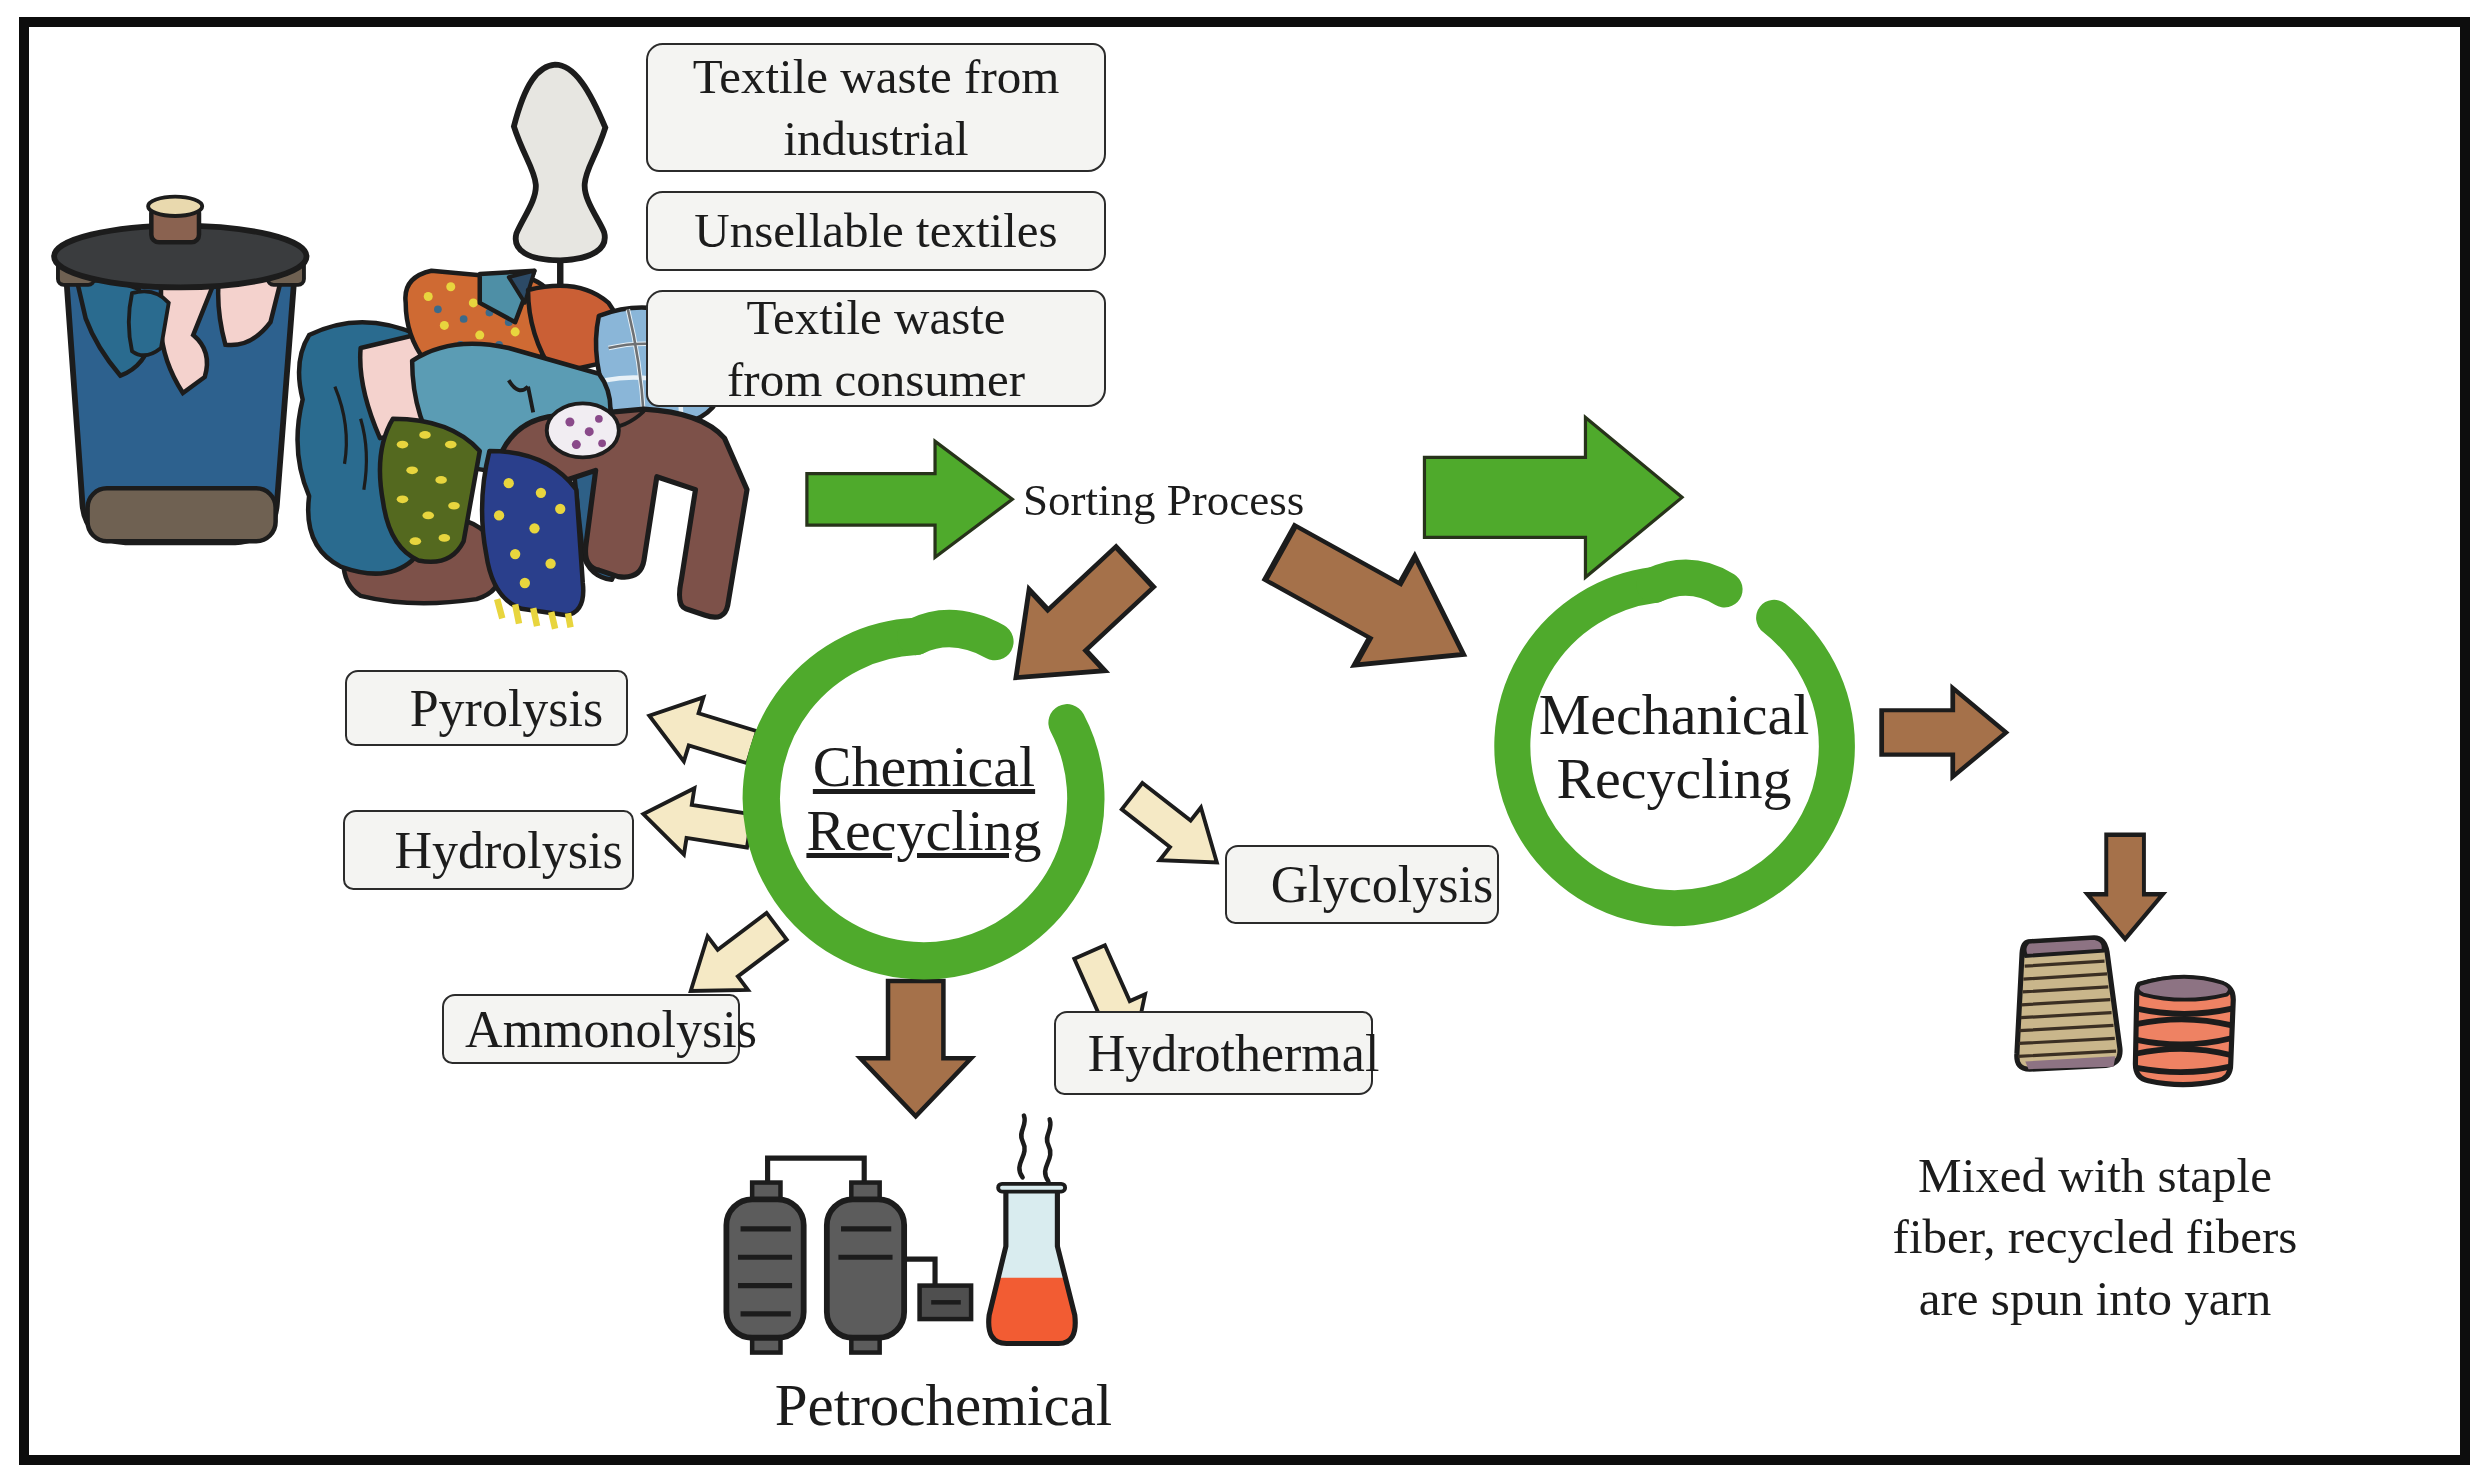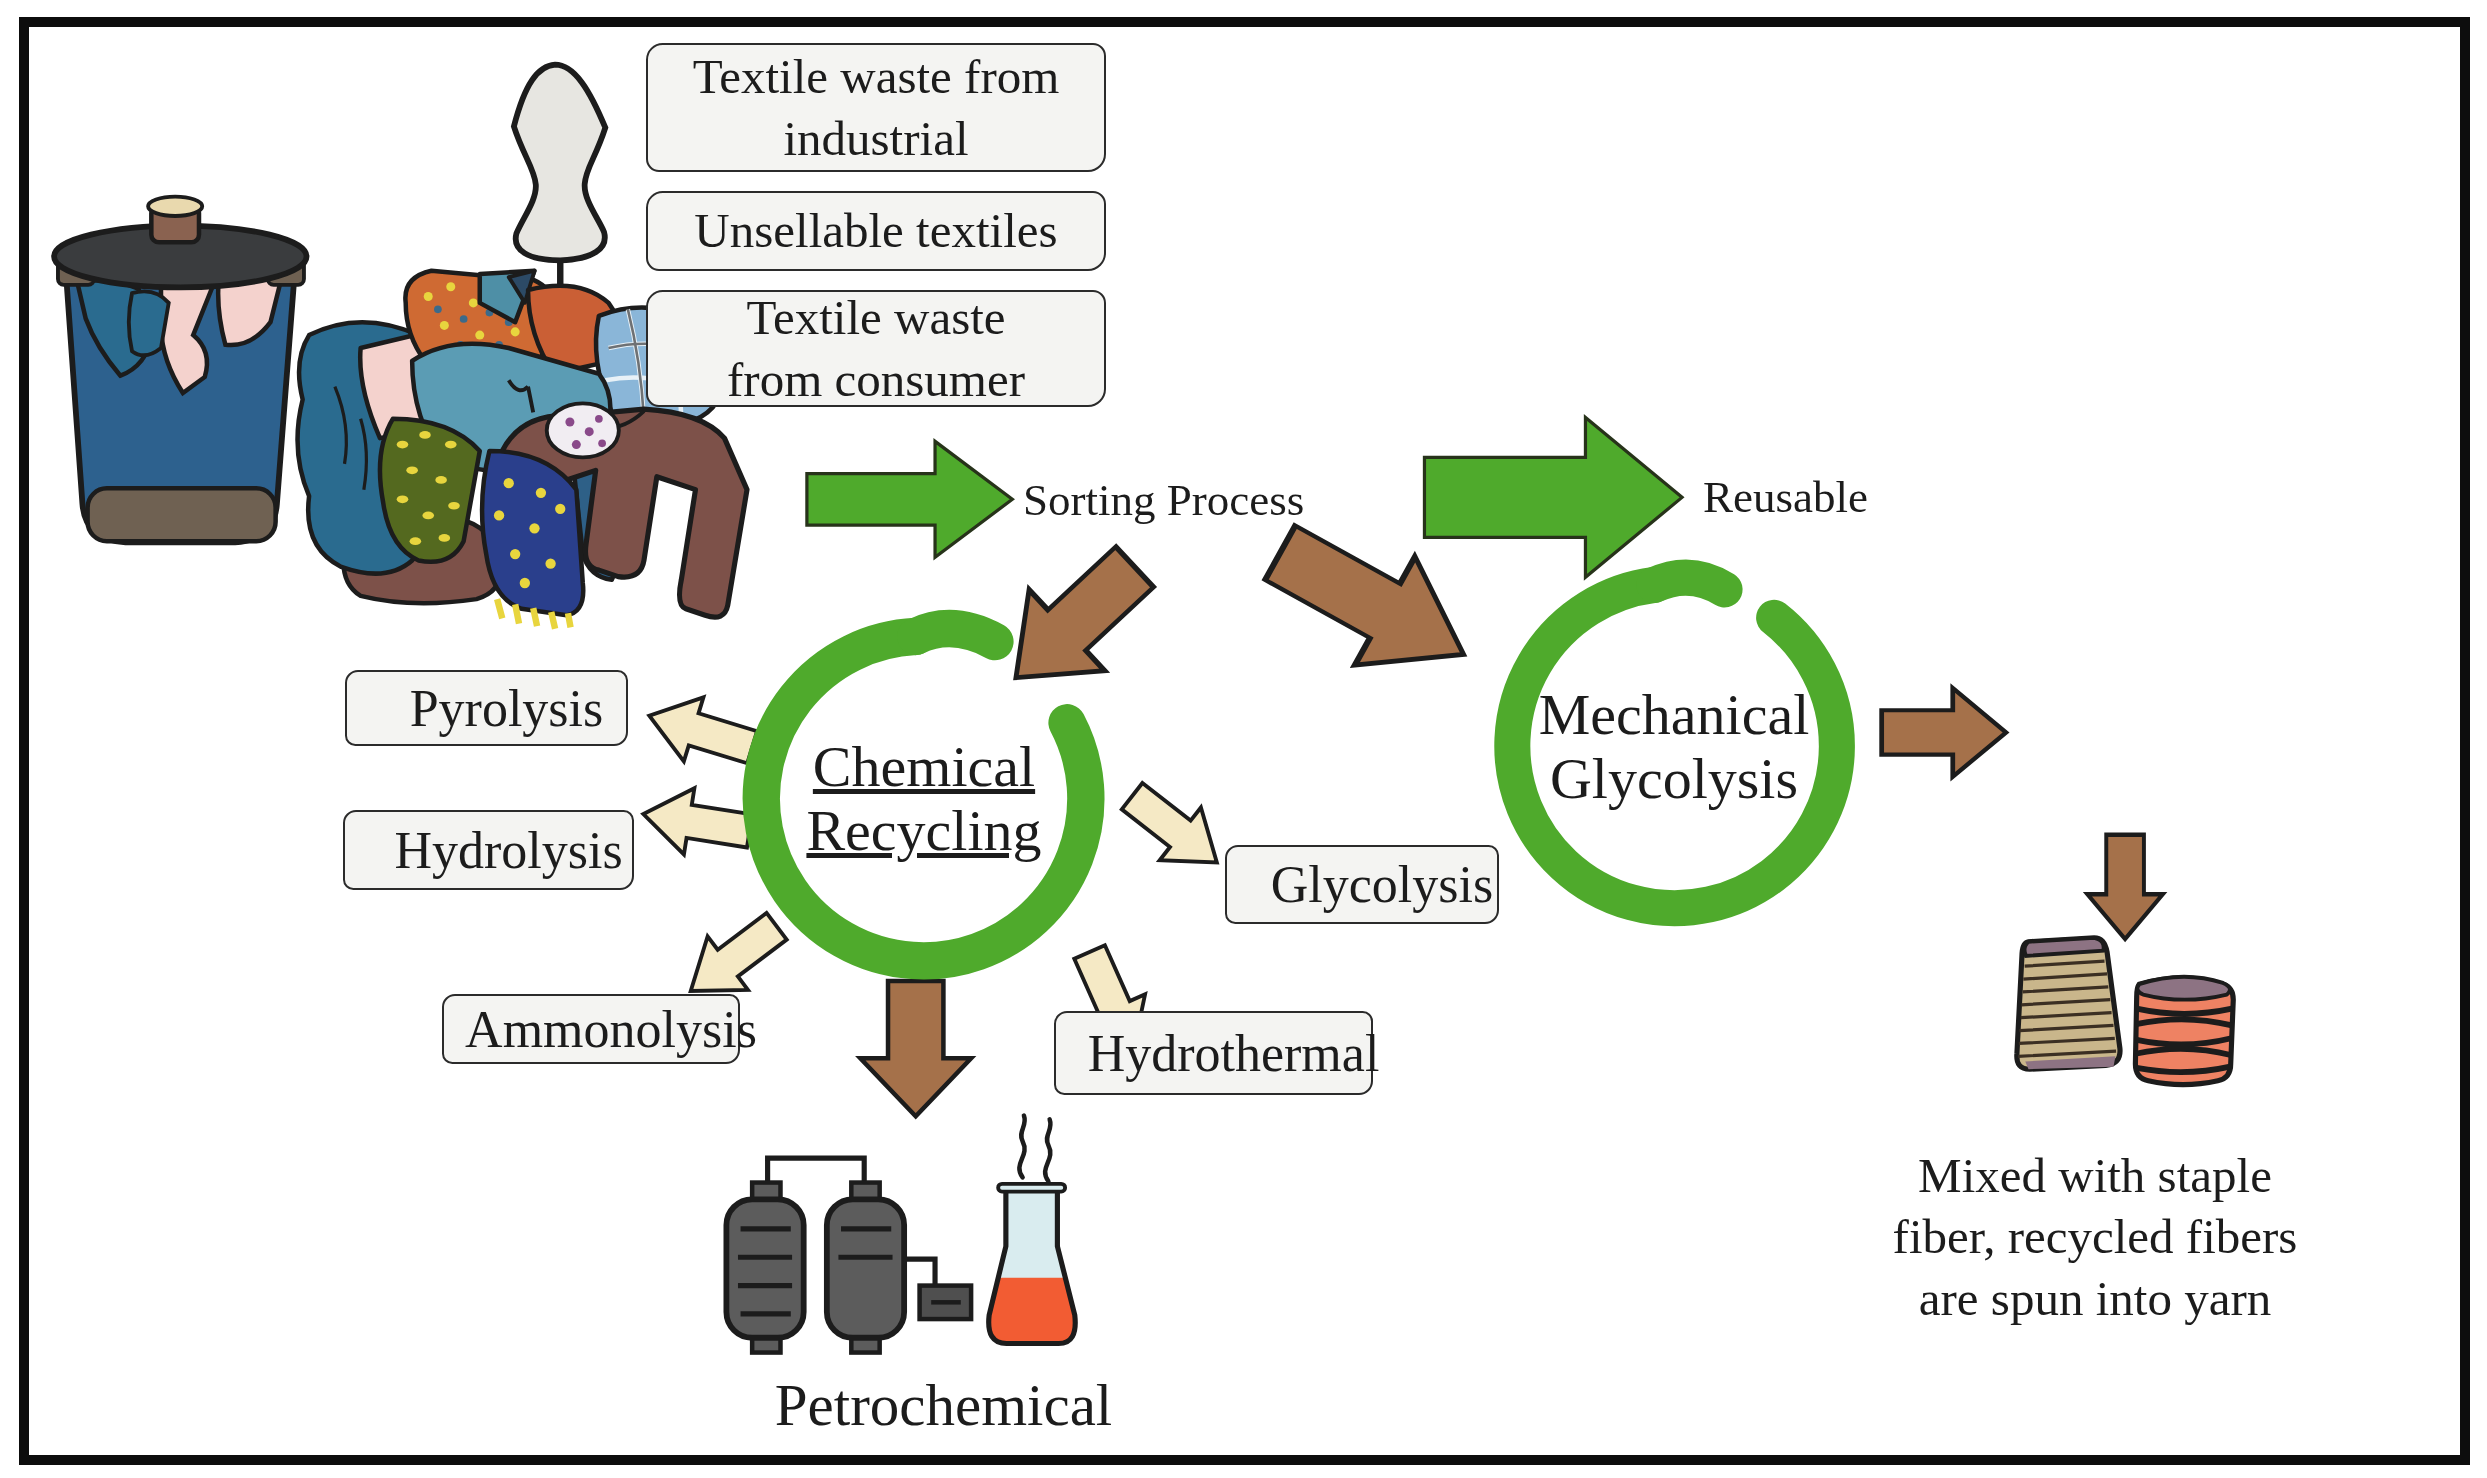--- a/index.html
+++ b/index.html
@@ -228,26 +228,25 @@
   </div>
   <div class="srcbox" style="left:646px;top:191px;width:460px;height:80px;">
     <span class="lbl" style="position:static">Unsellable textiles</span>
   </div>
   <div class="srcbox" style="left:646px;top:290px;width:460px;height:117px;">
     <span class="lbl" style="position:static">Textile waste
 from consumer</span>
   </div>
 
   <div class="lbl flowlbl" style="left:1023px;top:465px;width:399px;">Sorting Process</div>
-  <div class="lbl flowlbl" style="left:1703px;top:462px;width:283px;">Reusable</div>
 
   <div class="ringlbl" style="left:731px;top:702px;width:386px;height:193px;text-decoration:underline;">Chemical
 Recycling</div>
   <div class="ringlbl" style="left:1481px;top:650px;width:386px;height:193px;">Mechanical
-Glycolysis</div>
+Recycling</div>
 
   <div class="procbox" style="left:345px;top:670px;width:283px;height:76px;">
     <span>Pyrolysis</span>
   </div>
   <div class="procbox" style="left:343px;top:810px;width:291px;height:80px;">
     <span>Hydrolysis</span>
   </div>
   <div class="procbox" style="left:442px;top:994px;width:298px;height:70px;">
     <span>Ammonolysis</span>
   </div>

